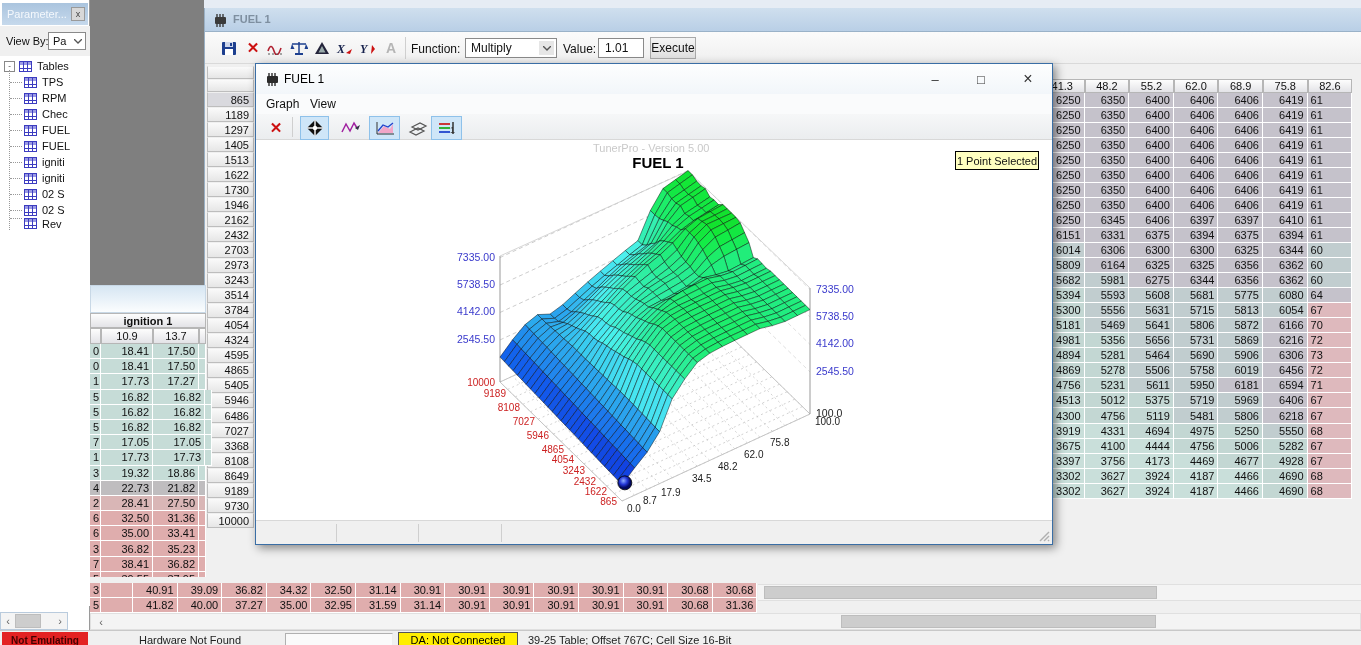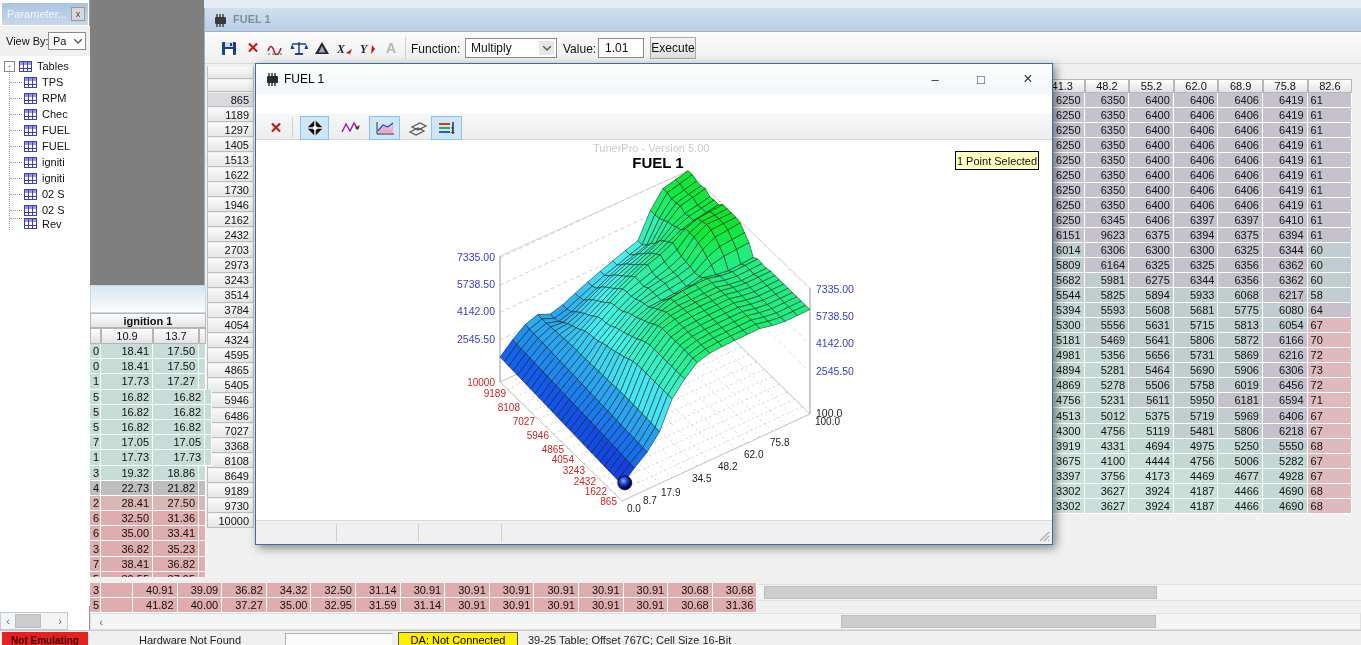--- a/index.html
+++ b/index.html
@@ -242,21 +242,21 @@
           <div class="dc" style="width: 44.6px; height: 15.05px; flex: 0 0 auto; background: rgb(197, 194, 203);">6250</div>
           <div class="dc" style="width: 44.6px; height: 15.05px; flex: 0 0 auto; background: rgb(197, 194, 203);">6345</div>
           <div class="dc" style="width: 44.6px; height: 15.05px; flex: 0 0 auto; background: rgb(197, 194, 203);">6406</div>
           <div class="dc" style="width: 44.6px; height: 15.05px; flex: 0 0 auto; background: rgb(197, 194, 203);">6397</div>
           <div class="dc" style="width: 44.6px; height: 15.05px; flex: 0 0 auto; background: rgb(197, 194, 203);">6397</div>
           <div class="dc" style="width: 44.6px; height: 15.05px; flex: 0 0 auto; background: rgb(197, 194, 203);">6410</div>
           <div class="dc dcl" style="width: 44.6px; height: 15.05px; flex: 0 0 auto; background: rgb(197, 194, 203);">61</div>
         </div>
         <div style="display: flex; height: 15.05px;">
           <div class="dc" style="width: 44.6px; height: 15.05px; flex: 0 0 auto; background: rgb(197, 194, 203);">6151</div>
-          <div class="dc" style="width: 44.6px; height: 15.05px; flex: 0 0 auto; background: rgb(197, 194, 203);">9623</div>
+          <div class="dc" style="width: 44.6px; height: 15.05px; flex: 0 0 auto; background: rgb(197, 194, 203);">6331</div>
           <div class="dc" style="width: 44.6px; height: 15.05px; flex: 0 0 auto; background: rgb(197, 194, 203);">6375</div>
           <div class="dc" style="width: 44.6px; height: 15.05px; flex: 0 0 auto; background: rgb(197, 194, 203);">6394</div>
           <div class="dc" style="width: 44.6px; height: 15.05px; flex: 0 0 auto; background: rgb(197, 194, 203);">6375</div>
           <div class="dc" style="width: 44.6px; height: 15.05px; flex: 0 0 auto; background: rgb(197, 194, 203);">6394</div>
           <div class="dc dcl" style="width: 44.6px; height: 15.05px; flex: 0 0 auto; background: rgb(197, 194, 203);">61</div>
         </div>
         <div style="display: flex; height: 15.05px;">
           <div class="dc" style="width: 44.6px; height: 15.05px; flex: 0 0 auto; background: rgb(193, 205, 207);">6014</div>
           <div class="dc" style="width: 44.6px; height: 15.05px; flex: 0 0 auto; background: rgb(197, 194, 203);">6306</div>
           <div class="dc" style="width: 44.6px; height: 15.05px; flex: 0 0 auto; background: rgb(197, 194, 203);">6300</div>
@@ -275,29 +275,20 @@
           <div class="dc dcl" style="width: 44.6px; height: 15.05px; flex: 0 0 auto; background: rgb(193, 205, 207);">60</div>
         </div>
         <div style="display: flex; height: 15.05px;">
           <div class="dc" style="width: 44.6px; height: 15.05px; flex: 0 0 auto; background: rgb(193, 205, 207);">5682</div>
           <div class="dc" style="width: 44.6px; height: 15.05px; flex: 0 0 auto; background: rgb(193, 205, 207);">5981</div>
           <div class="dc" style="width: 44.6px; height: 15.05px; flex: 0 0 auto; background: rgb(197, 194, 203);">6275</div>
           <div class="dc" style="width: 44.6px; height: 15.05px; flex: 0 0 auto; background: rgb(197, 194, 203);">6344</div>
           <div class="dc" style="width: 44.6px; height: 15.05px; flex: 0 0 auto; background: rgb(197, 194, 203);">6356</div>
           <div class="dc" style="width: 44.6px; height: 15.05px; flex: 0 0 auto; background: rgb(197, 194, 203);">6362</div>
           <div class="dc dcl" style="width: 44.6px; height: 15.05px; flex: 0 0 auto; background: rgb(193, 205, 207);">60</div>
-        </div>
-        <div style="display: flex; height: 15.05px;">
-          <div class="dc" style="width: 44.6px; height: 15.05px; flex: 0 0 auto; background: rgb(193, 205, 207);">5544</div>
-          <div class="dc" style="width: 44.6px; height: 15.05px; flex: 0 0 auto; background: rgb(193, 205, 207);">5825</div>
-          <div class="dc" style="width: 44.6px; height: 15.05px; flex: 0 0 auto; background: rgb(193, 205, 207);">5894</div>
-          <div class="dc" style="width: 44.6px; height: 15.05px; flex: 0 0 auto; background: rgb(193, 205, 207);">5933</div>
-          <div class="dc" style="width: 44.6px; height: 15.05px; flex: 0 0 auto; background: rgb(193, 205, 207);">6068</div>
-          <div class="dc" style="width: 44.6px; height: 15.05px; flex: 0 0 auto; background: rgb(197, 194, 203);">6217</div>
-          <div class="dc dcl" style="width: 44.6px; height: 15.05px; flex: 0 0 auto; background: rgb(193, 205, 207);">58</div>
         </div>
         <div style="display: flex; height: 15.05px;">
           <div class="dc" style="width: 44.6px; height: 15.05px; flex: 0 0 auto; background: rgb(195, 215, 211);">5394</div>
           <div class="dc" style="width: 44.6px; height: 15.05px; flex: 0 0 auto; background: rgb(193, 205, 207);">5593</div>
           <div class="dc" style="width: 44.6px; height: 15.05px; flex: 0 0 auto; background: rgb(193, 205, 207);">5608</div>
           <div class="dc" style="width: 44.6px; height: 15.05px; flex: 0 0 auto; background: rgb(193, 205, 207);">5681</div>
           <div class="dc" style="width: 44.6px; height: 15.05px; flex: 0 0 auto; background: rgb(193, 205, 207);">5775</div>
           <div class="dc" style="width: 44.6px; height: 15.05px; flex: 0 0 auto; background: rgb(193, 205, 207);">6080</div>
           <div class="dc dcl" style="width: 44.6px; height: 15.05px; flex: 0 0 auto; background: rgb(197, 194, 203);">64</div>
         </div>
@@ -773,20 +764,24 @@
       <span class="a" style="left:28px;top:8px;">FUEL 1</span>
       <span class="wbtn" style="left:662px;">
           <span>–</span>
         </span>
       <span class="wbtn" style="left:708px;">
           <span>□</span>
         </span>
       <span class="wbtn" style="left:755px;font-size:16px;">
           <span>×</span>
         </span>
+    </div>
+    <div class="a" style="left:0;top:30px;width:796px;height:20px;background:#fafbfc;">
+      <span class="menu-item" style="left:4px;">Graph</span>
+      <span class="menu-item" style="left:48px;">View</span>
     </div>
     <div class="a" style="left:0;top:50px;width:796px;height:26px;background:linear-gradient(#f6f7f8,#ebedef);border-bottom:1px solid #d8d8d8;">
       <span class="tbtn" style="left:8px;top:2px;color:#cc1111;font-weight:bold;font-size:15px;">✕</span>
       <span class="sep" style="left:36px;top:3px;height:20px;"></span>
       <span class="tbtn sel" style="left:44px;top:2px;width:27px;">
         <svg width="18" height="18">
             <polygon points="9,1 17,9 9,17 1,9" fill="#111"></polygon>
             <line x1="9" y1="1" x2="9" y2="17" stroke="#fff" stroke-width="1.4"></line>
             <line x1="1" y1="9" x2="17" y2="9" stroke="#fff" stroke-width="1.4"></line>
             <circle cx="9" cy="9" r="2.2" fill="#fff"></circle>

